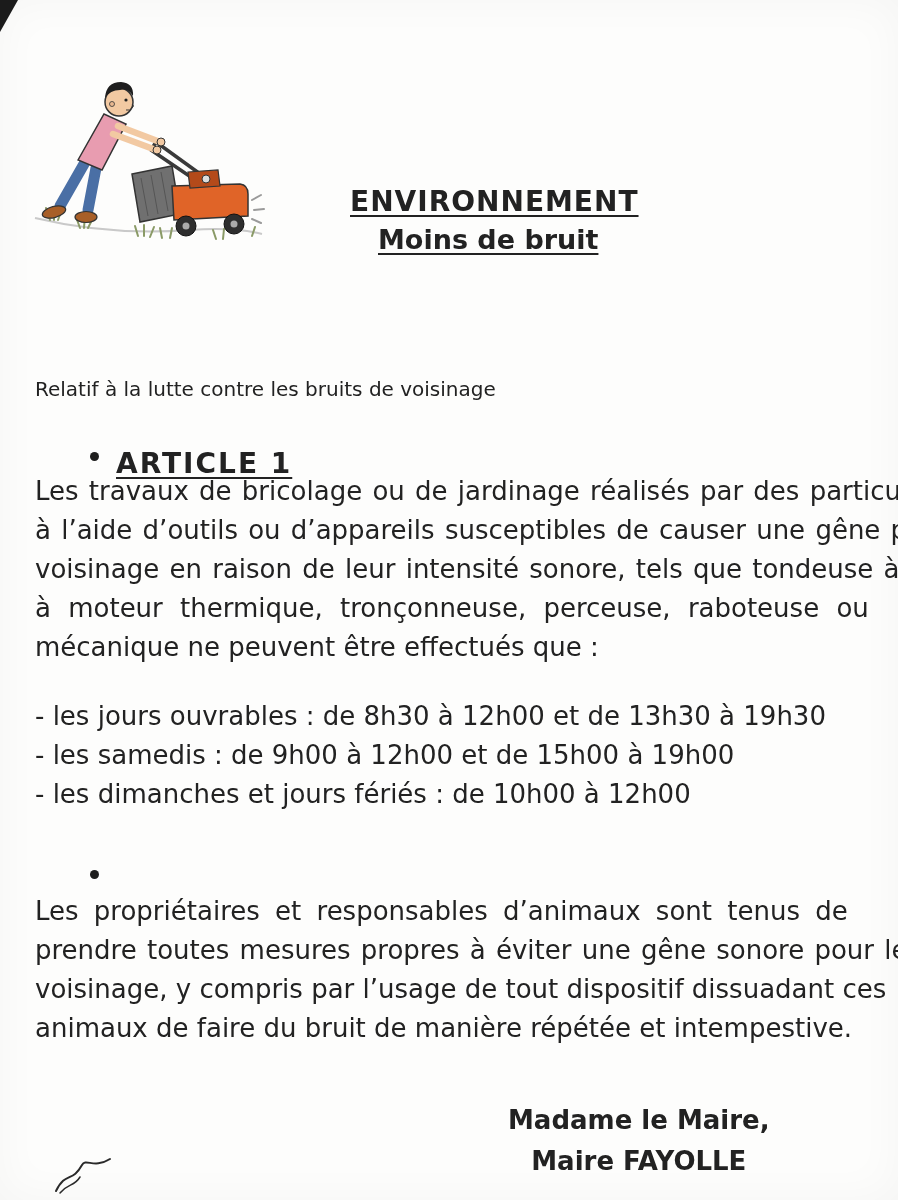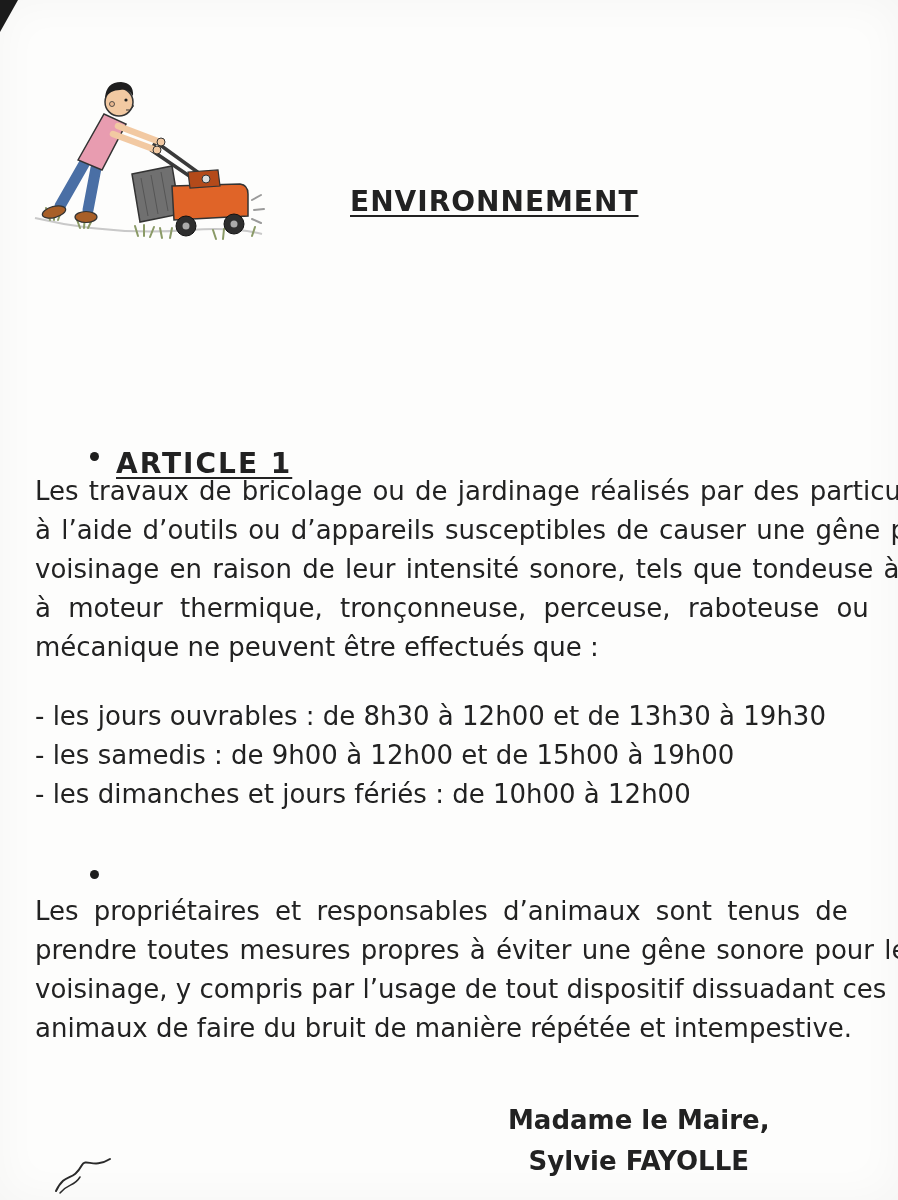--- a/index.html
+++ b/index.html
@@ -143,21 +143,23 @@
     <circle cx="137" cy="112" r="4" fill="#f2c9a2" stroke="#333" stroke-width="1"></circle>
     <circle cx="99" cy="64" r="14" fill="#f2c9a2" stroke="#333" stroke-width="1.5"></circle>
     <path d="M85,60 Q86,44 101,44 Q114,45 113,58 Q108,50 100,52 Q90,52 85,60 Z" fill="#1e1e1e"></path>
     <circle cx="92" cy="66" r="2.5" fill="#eab890" stroke="#333" stroke-width="0.8"></circle>
     <circle cx="106" cy="62" r="1.6" fill="#222"></circle>
     <path d="M112,66 q3,2 0,4" stroke="#333" stroke-width="1" fill="none"></path>
     <path d="M106,72 q4,1 6,-2" stroke="#333" stroke-width="1" fill="none"></path>
   </svg>
 
   <div class="doc-title u">ENVIRONNEMENT</div>
+  <div class="doc-subtitle u">Moins de bruit</div>
 
+  <div class="intro-line2">Relatif à la lutte contre les bruits de voisinage</div>
 
   <div class="bullet b1"></div>
   <div class="article-heading a1 u">ARTICLE 1</div>
 
   <div class="para para1">
     <div class="line sp1">Les travaux de bricolage ou de jardinage réalisés par des particu</div>
     <div class="line sp1">à l’aide d’outils ou d’appareils susceptibles de causer une gêne pou</div>
     <div class="line sp1">voisinage en raison de leur intensité sonore, tels que tondeuse à g</div>
     <div class="line sp8">à moteur thermique, tronçonneuse, perceuse, raboteuse ou</div>
     <div class="line">mécanique ne peuvent être effectués que :</div>
@@ -173,21 +175,21 @@
 
   <div class="para para2">
     <div class="line sp7">Les propriétaires et responsables d’animaux sont tenus de</div>
     <div class="line sp1">prendre toutes mesures propres à éviter une gêne sonore pour le</div>
     <div class="line">voisinage, y compris par l’usage de tout dispositif dissuadant ces</div>
     <div class="line">animaux de faire du bruit de manière répétée et intempestive.</div>
   </div>
 
   <div class="signature">
     <div class="line">Madame le Maire,</div>
-    <div class="line">Sylvie FAYOLLE</div>
+    <div class="line">Maire FAYOLLE</div>
   </div>
 
   <svg class="scribble" viewBox="0 0 70 42" aria-hidden="true">
     <path d="M4,36 C14,16 20,28 30,10 C34,3 42,14 58,4" stroke="#2a2a2a" stroke-width="2" fill="none" stroke-linecap="round"></path>
     <path d="M8,38 C16,28 22,32 28,22" stroke="#2a2a2a" stroke-width="1.5" fill="none" stroke-linecap="round"></path>
   </svg>
 
 </div>
 
 </body></html>

